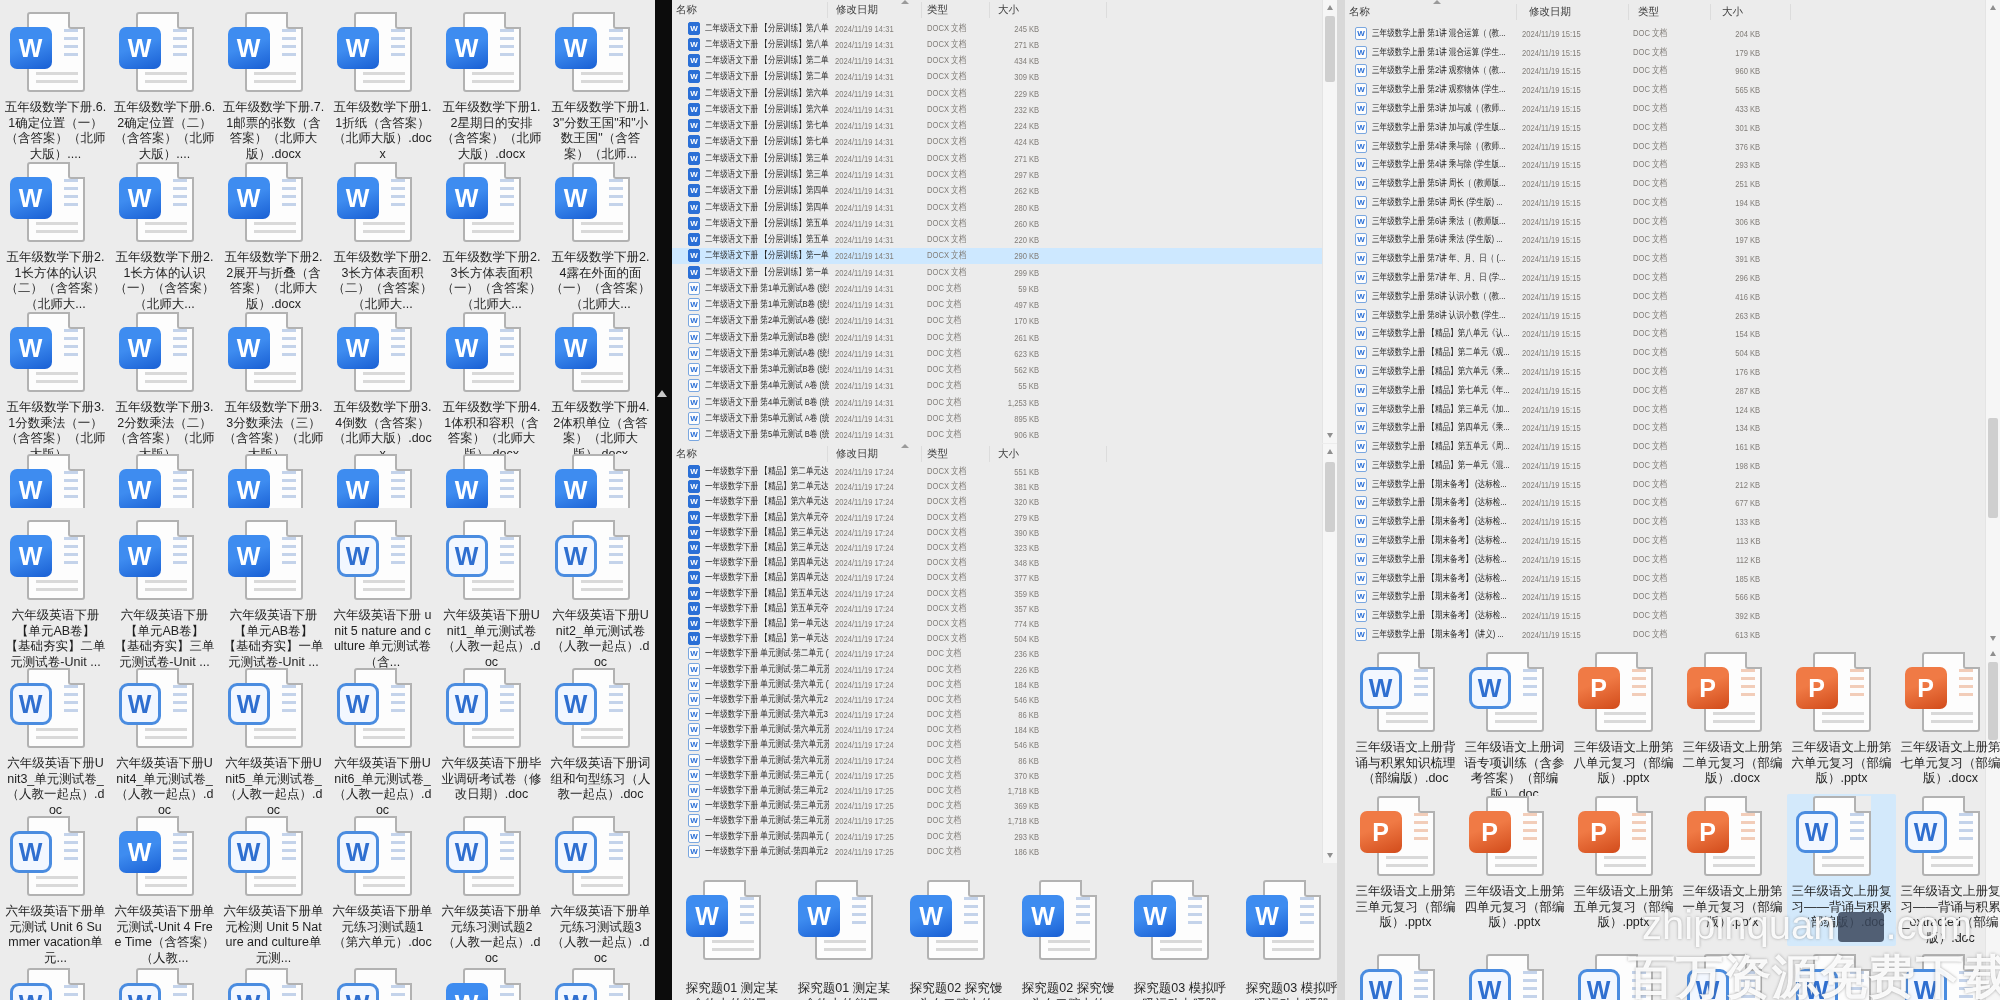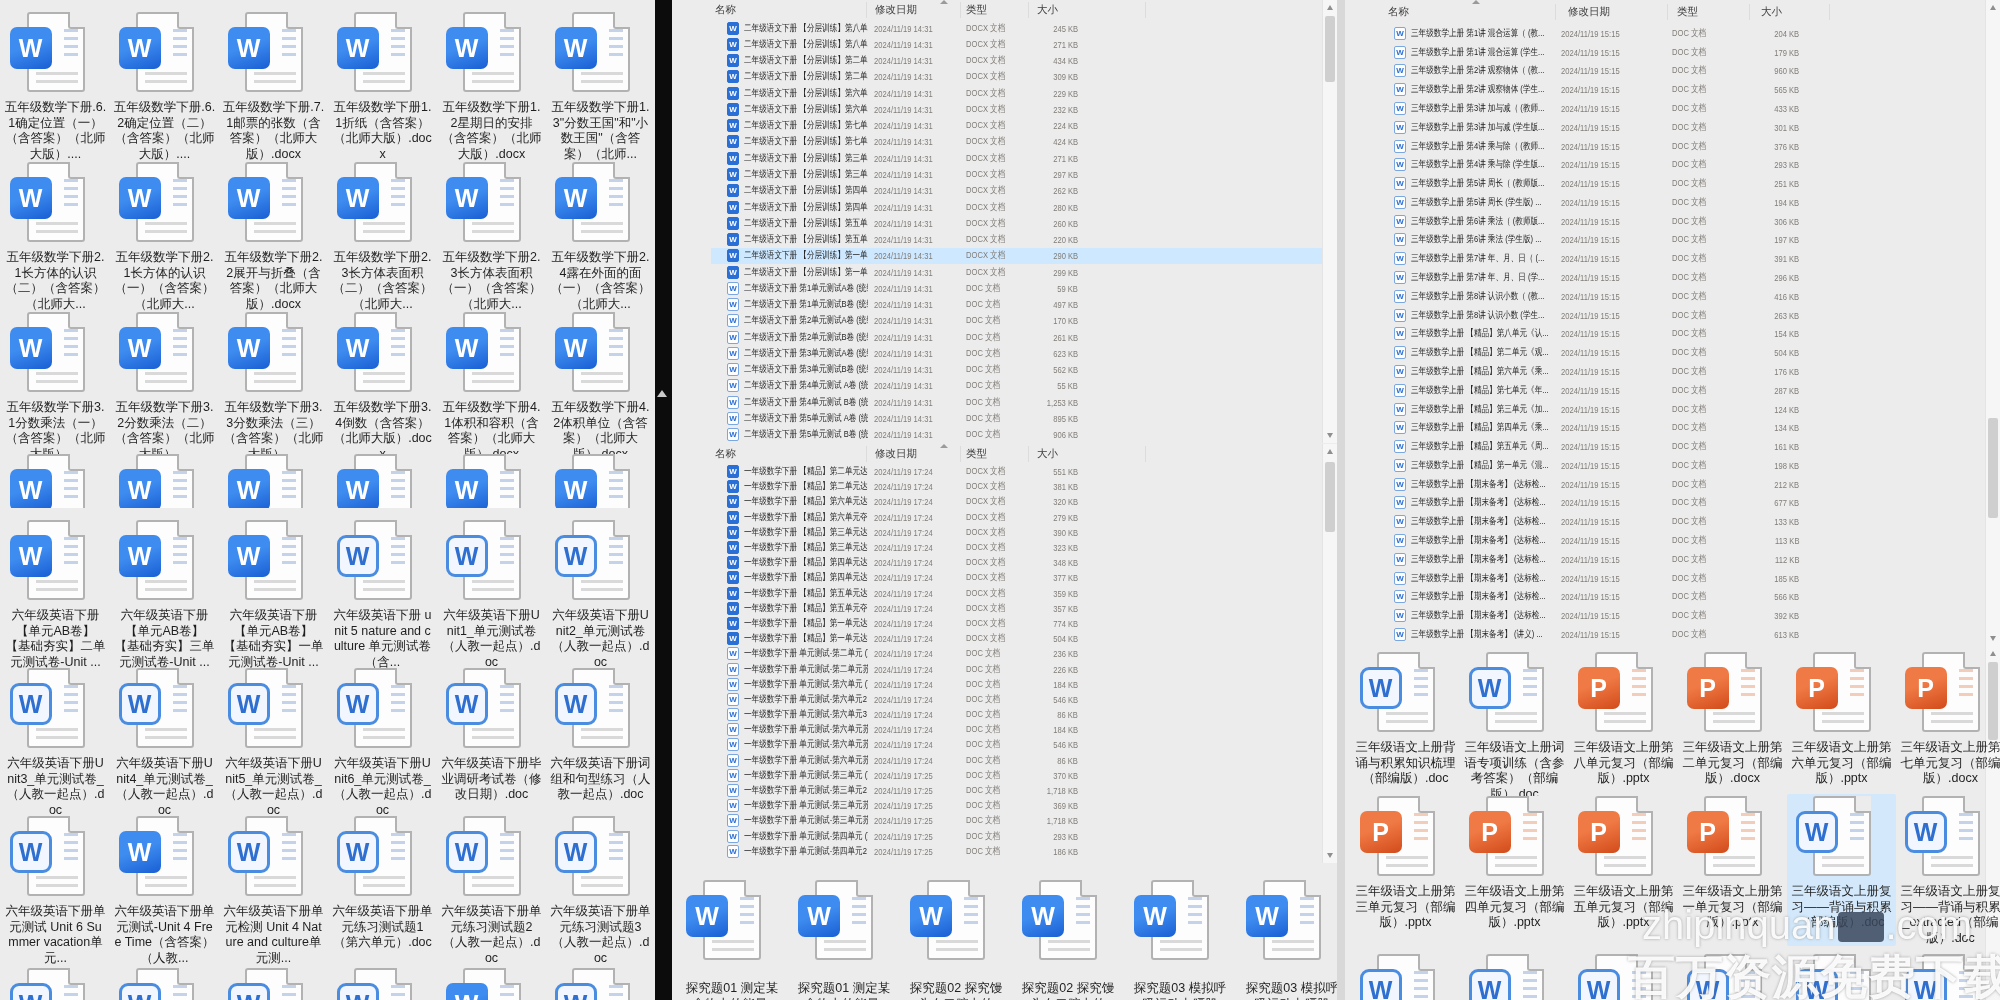--- a/index.html
+++ b/index.html
@@ -39,21 +39,21 @@
   .mcell{width:112px;}
   .rcell{width:109px;}
   .gcell .fico{margin-top:2px;}
   .glabel{margin-top:4px;width:102px;font-size:12.5px;line-height:15.5px;text-align:center;
           color:#1f1f1f;word-break:break-all;}
   .mcell .glabel{width:104px;margin-top:17px;}
   .gcell.sel{background:#d3e9fb;border-radius:2px;}
   .stub-row{overflow:hidden;}
 
   
-  .dlist{position:absolute;left:0;right:15px;overflow:hidden;margin-left:39px;}
+  .dlist{position:absolute;left:0;right:15px;overflow:hidden;}
   .dl-head{position:relative;display:flex;align-items:center;height:20px;color:#3e3e3e;font-size:10.5px;}
   .rgt .dl-head{height:24px;}
   .dl-h{box-sizing:border-box;border-right:1px solid #dcdcdc;height:16px;display:flex;align-items:center;}
   .mid .c0{width:156px;padding-left:4px;}
   .mid .c1{width:94px;padding-left:8px;}
   .mid .c2{width:68px;padding-left:5px;}
   .mid .c3{width:117px;padding-left:8px;}
   .rgt .c0{width:172px;padding-left:4px;}
   .rgt .c1{width:112px;padding-left:12px;}
   .rgt .c2{width:82px;padding-left:9px;}
@@ -522,21 +522,21 @@
       </div>
       <div class="gcell lcell">
         <div class="fico">
           <div class="page">
             <div class="fold"></div>
             <div class="plines"></div>
             <div class="plong"></div>
           </div>
           <div class="app app-wo">W</div>
         </div>
-        <div class="glabel">六年级英语下册单元检测 Unit 4 Nature and culture单元测...</div>
+        <div class="glabel">六年级英语下册单元检测 Unit 5 Nature and culture单元测...</div>
       </div>
       <div class="gcell lcell">
         <div class="fico">
           <div class="page">
             <div class="fold"></div>
             <div class="plines"></div>
             <div class="plong"></div>
           </div>
           <div class="app app-wo">W</div>
         </div>

